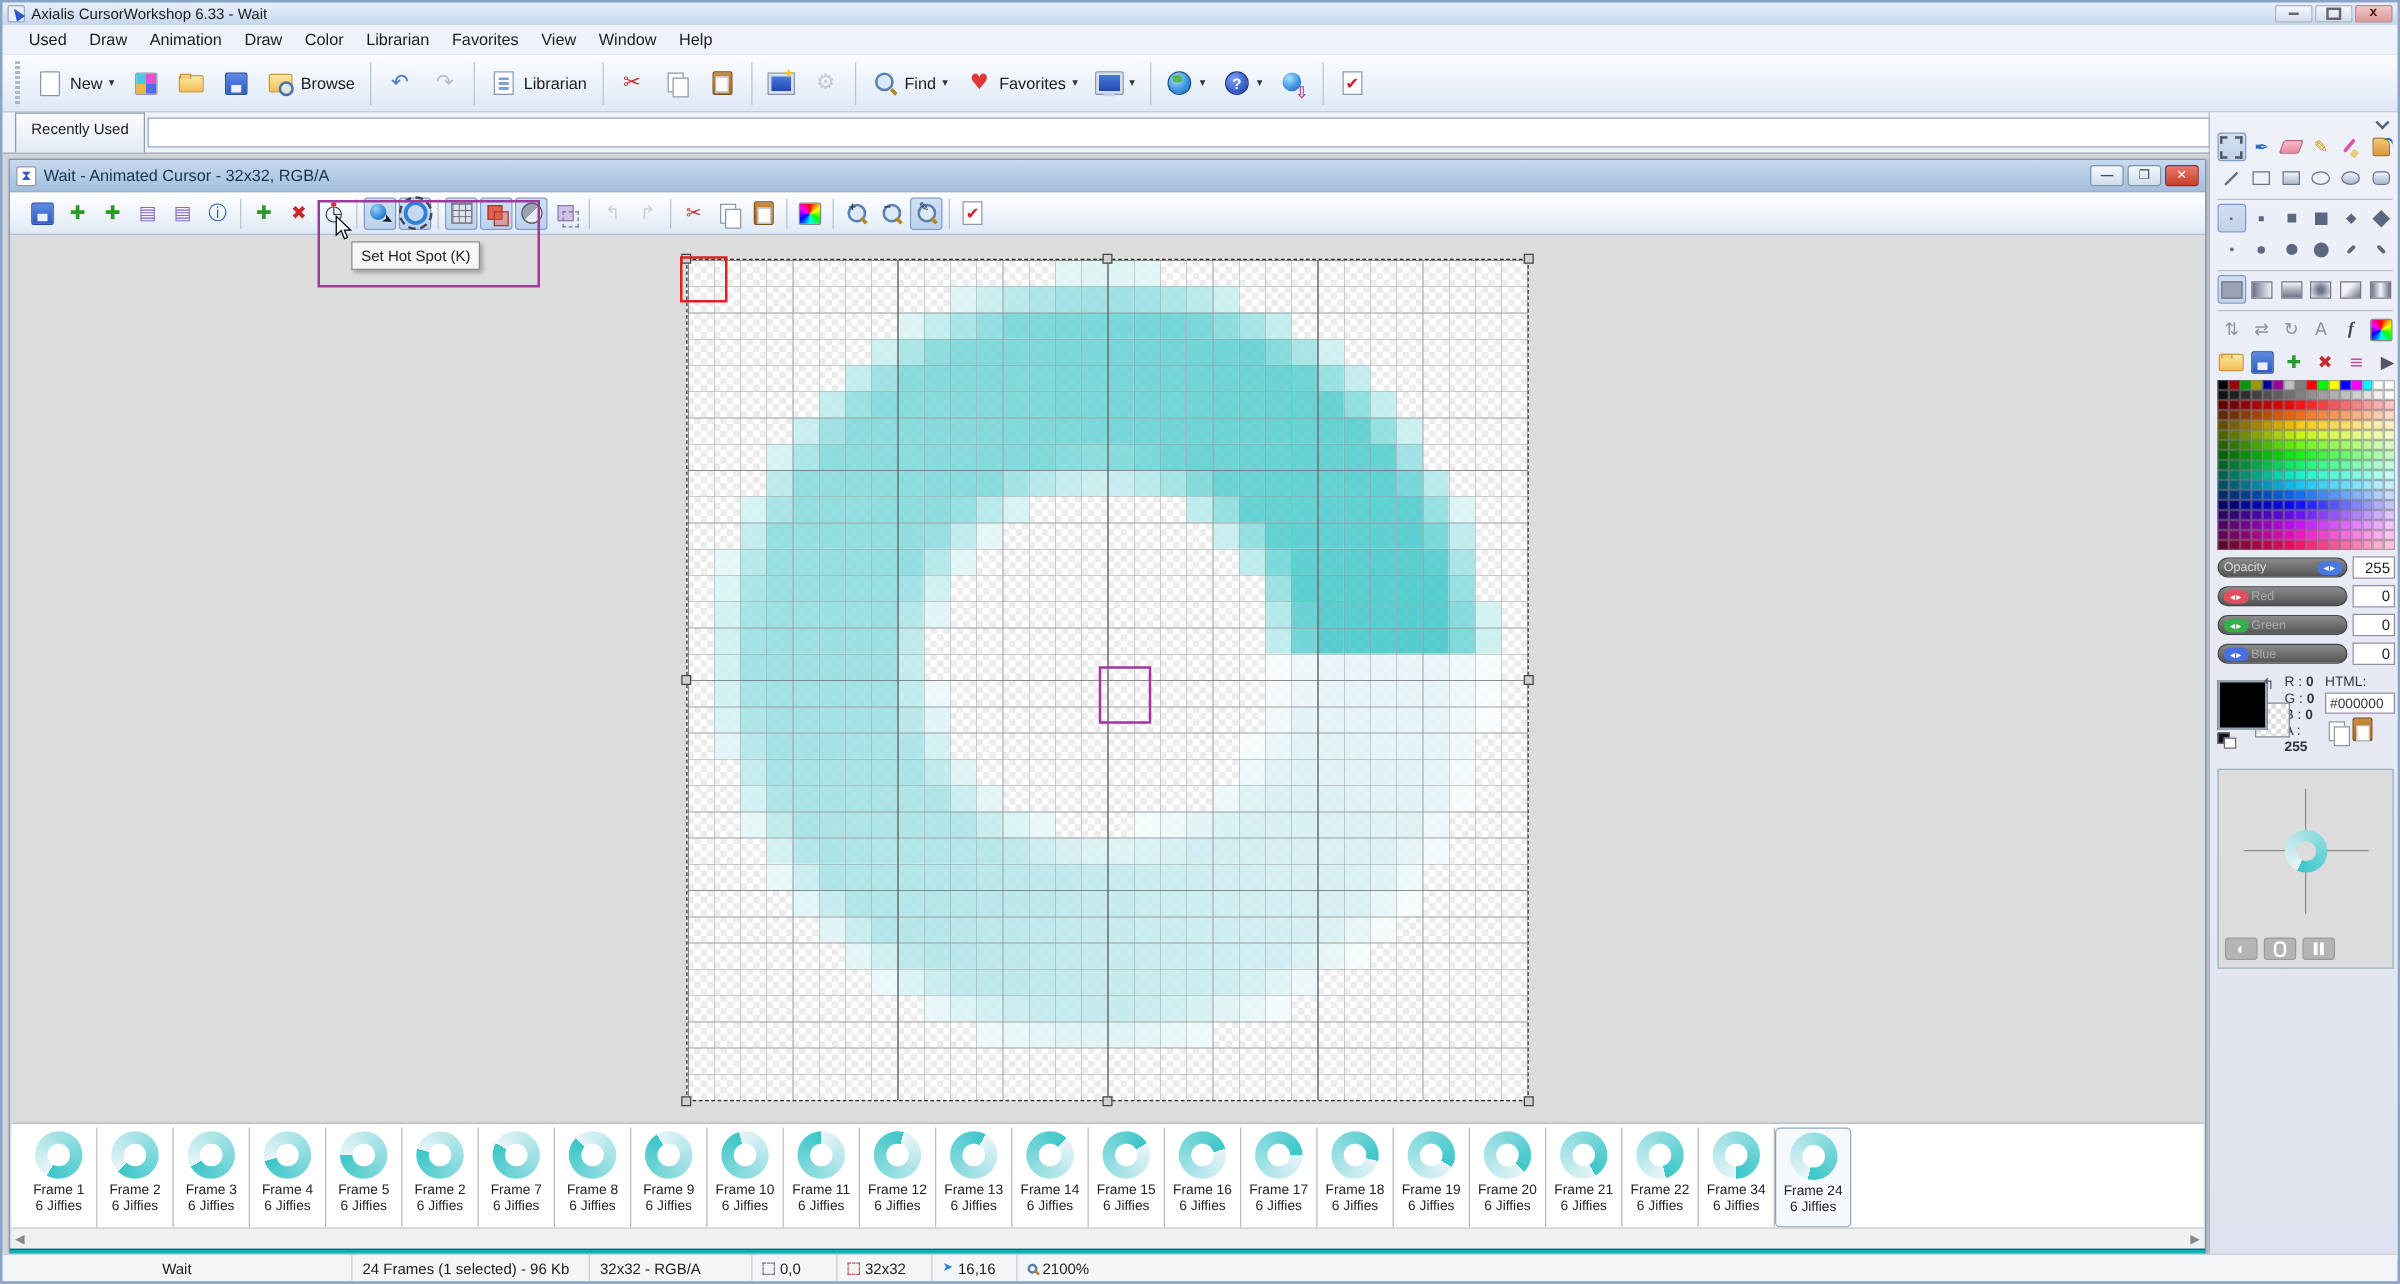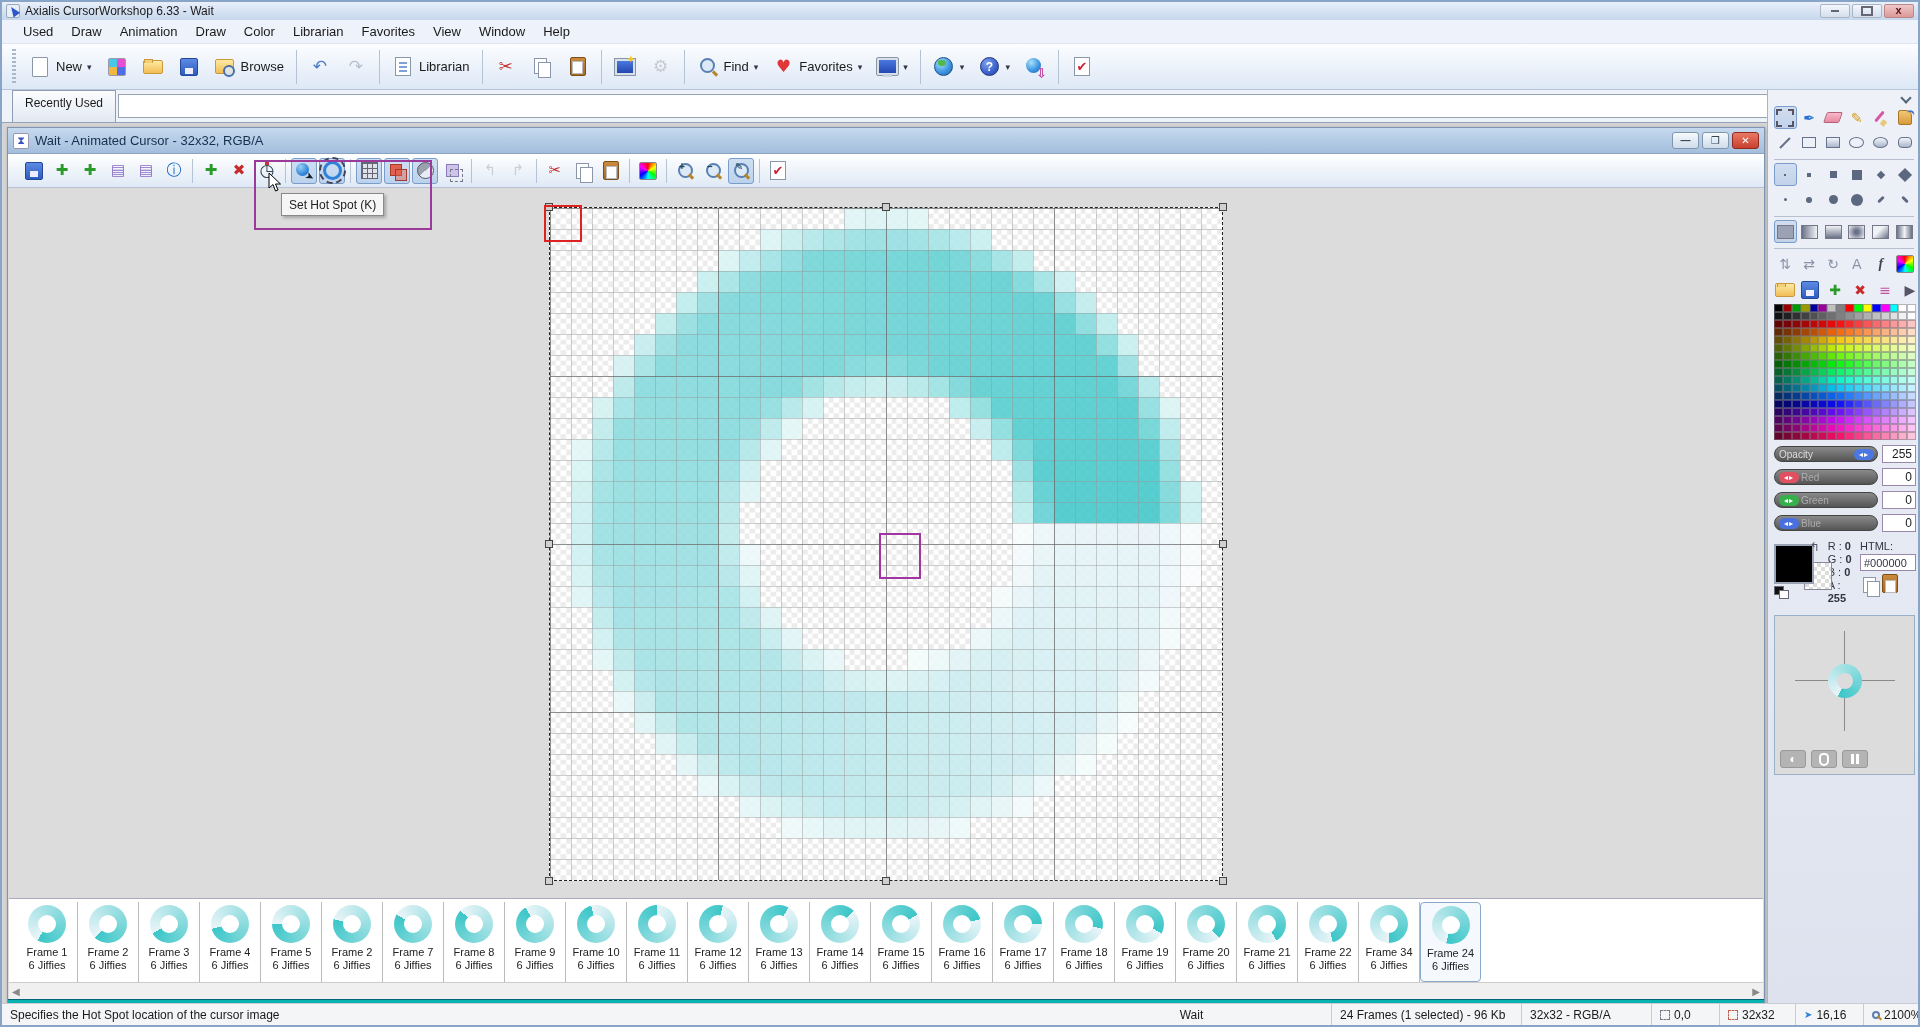--- a/index.html
+++ b/index.html
@@ -1753,21 +1753,20 @@
       <div class="pv-btn">◐</div>
       <div class="pv-btn">
           <span class="pv-mouse"></span>
         </div>
       <div class="pv-btn pv-pause"></div>
     </div>
   </div>
 </div>
 
 <div class="statusbar">
-  <div class="st-seg st-msg">Specifies the Hot Spot location of the cursor image</div>
   <div class="st-seg" style="flex:0 0 280px; justify-content:center">Wait</div>
   <div class="st-seg" style="flex:0 0 190px">24 Frames (1 selected) - 96 Kb</div>
   <div class="st-seg" style="flex:0 0 130px">32x32 - RGB/A</div>
   <div class="st-seg" style="flex:0 0 68px">
     <span class="st-ico-box"></span>
     <span>0,0</span>
   </div>
   <div class="st-seg" style="flex:0 0 76px">
     <span class="st-ico-size"></span>
     <span>32x32</span>

